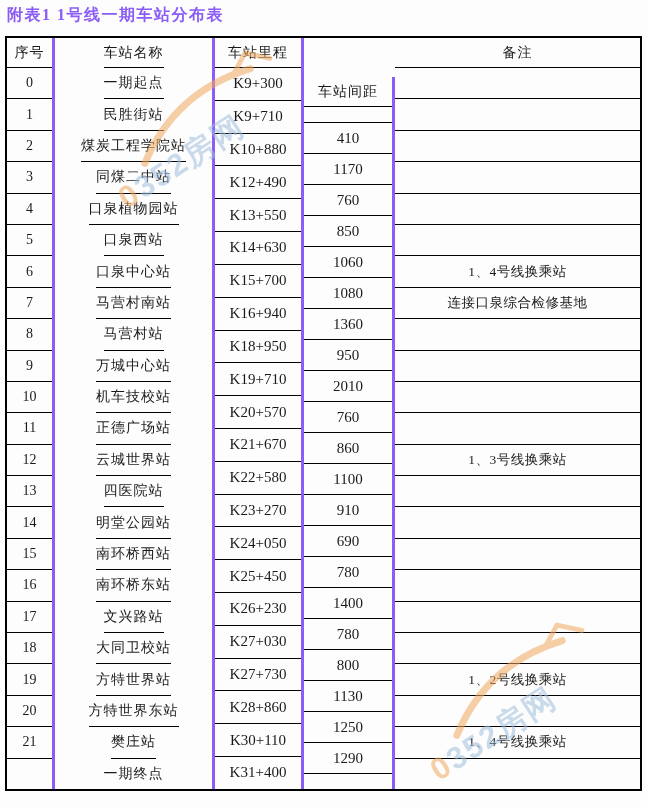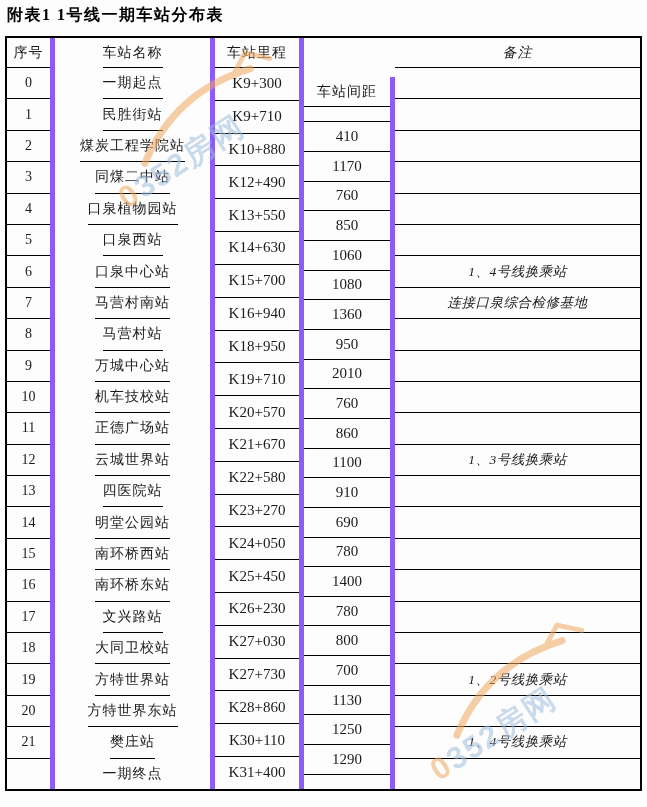--- a/index.html
+++ b/index.html
@@ -3,42 +3,42 @@
 <meta charset="utf-8">
 <style>
   html,body{margin:0;padding:0;}
   body{
     width:647px;height:807px;position:relative;background:#fdfdfd;
     font-family:"Liberation Serif","DejaVu Serif",serif;color:#1a1a1a;
     overflow:hidden;
   }
   .title{
     position:absolute;left:7px;top:5px;font-size:16px;font-weight:bold;
-    letter-spacing:1.5px;color:#000000;white-space:nowrap;
+    letter-spacing:1.5px;color:#8b5cf6;white-space:nowrap;
   }
   .table{
     position:absolute;left:5px;top:36px;width:637px;height:755px;
     border:2px solid #000;display:flex;box-sizing:border-box;background:transparent;
   }
-  .t-col{display:flex;flex-direction:column;border-right:5px solid #8b5cf6;box-sizing:border-box;}
+  .t-col{display:flex;flex-direction:column;border-right:3px solid #8b5cf6;box-sizing:border-box;}
   .t-col:last-child{border-right:none;}
   .t-col>div{
     box-sizing:border-box;border-bottom:1px solid #000;
     display:flex;align-items:center;justify-content:center;
     overflow:hidden;white-space:nowrap;
   }
   .t-col>div:last-child{border-bottom:none;}
   .th{flex:0 0 30px;font-size:14px;letter-spacing:1px;}
   .cell{flex:2 1 0;}
   .half{flex:1 1 0;}
   .c0{width:48px;}
   .c1{width:160px;font-size:14px;letter-spacing:1px;align-items:center;}
   .c2{width:89px;font-size:15px;}
   .c3{width:91px;font-size:15px;margin-top:39px;}
-  .c4{flex:1;font-size:13.5px;letter-spacing:0.5px;font-style:italic;}
+  .c4{flex:1;font-size:13.5px;letter-spacing:0.5px;}
   .c0 .cell{font-size:14px;}
   
   .wm{
     position:absolute;pointer-events:none;opacity:0.55;z-index:5;
     transform:rotate(-33deg);transform-origin:center;
     font-family:"Liberation Sans","DejaVu Sans",sans-serif;
   }
   .wm svg{display:block;margin:0 0 -8px 34px;}
   .wm .big{
     font-size:31px;font-weight:bold;letter-spacing:2px;white-space:nowrap;
@@ -145,21 +145,20 @@
       <div class="cell">2010</div>
       <div class="cell">760</div>
       <div class="cell">860</div>
       <div class="cell">1100</div>
       <div class="cell">910</div>
       <div class="cell">690</div>
       <div class="cell">780</div>
       <div class="cell">1400</div>
       <div class="cell">780</div>
       <div class="cell">800</div>
-      <div class="cell">700</div>
       <div class="cell">1130</div>
       <div class="cell">1250</div>
       <div class="cell">1290</div>
       <div class="half"></div>
     </div>
     <div class="t-col c4">
       <div class="th">备注</div>
       <div class="cell"></div>
       <div class="cell"></div>
       <div class="cell"></div>

